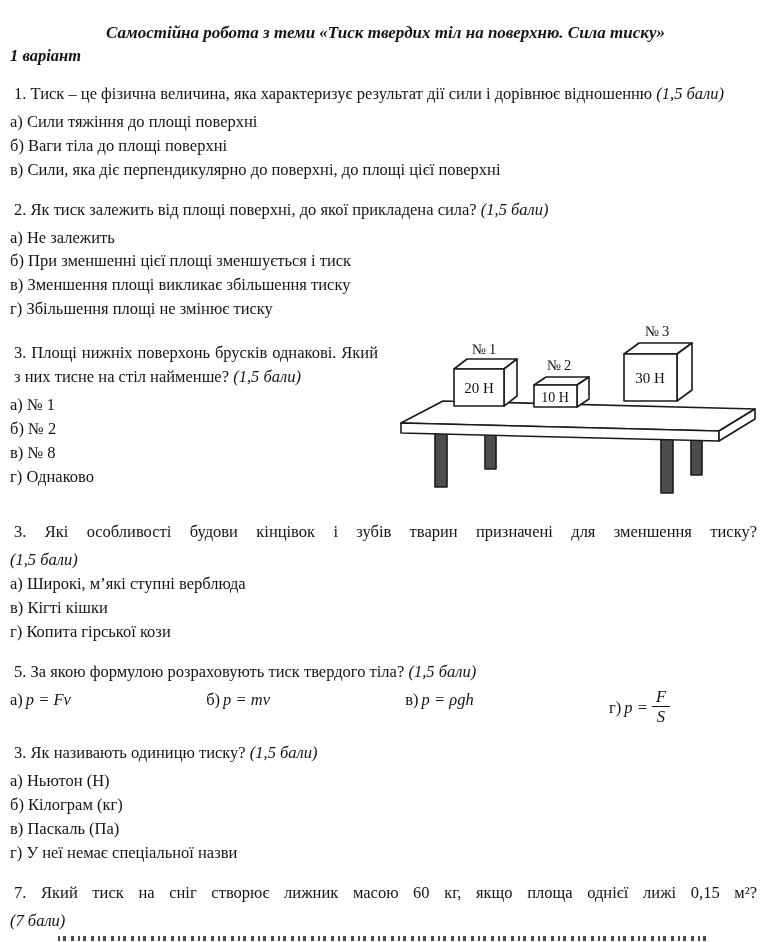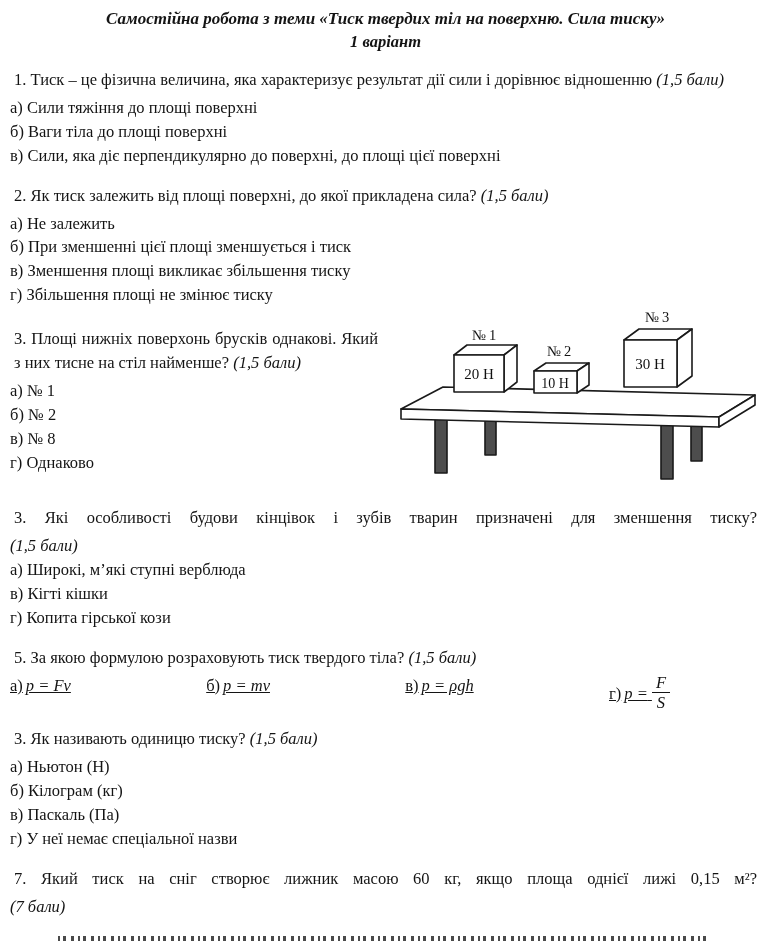--- a/index.html
+++ b/index.html
@@ -1,38 +1,38 @@
 <!DOCTYPE html>
 <html><head>
 <meta charset="utf-8">
 <style>
   html, body { margin:0; padding:0; }
   body {
     width:771px; height:942px; background:#ffffff; position:relative; overflow:hidden;
     font-family:"Liberation Serif", serif; font-size:16.5px; color:#141414;
   }
-  .page { padding:6px 10px 0 10px; }
+  .page { padding:20px 10px 0 10px; }
   .title {
     margin:2px 0 0 0; text-align:center;
     font-weight:bold; font-style:italic; font-size:17px; line-height:1.35;
   }
   .variant {
-    margin:1px 0 6px 0; text-align:center;
+    margin:1px 0 6px 0; 
     font-weight:bold; font-style:italic; font-size:16.5px;
   }
   .q { margin-top:16px; }
   .q-text { margin:4px; text-align:justify; line-height:1.45; }
   .q-text.stretch { text-align-last:justify; }
   .points { font-style:italic; }
   .points-block { display:block; font-style:italic; line-height:1.45; }
   .opt { line-height:1.45; }
   .q3-row { display:flex; align-items:flex-start; }
   .q3-left { width:372px; flex:0 0 auto; }
   .q3-diagram { flex:1 1 auto; margin-top:-16px; text-align:right; }
-  .formula-row { display:flex; justify-content:space-between; width:660px; margin-top:1px; line-height:1.45;text-decoration:underline; }
+  .formula-row { display:flex; justify-content:space-between; width:660px; margin-top:1px; line-height:1.45; }
   .fm { font-style:italic; margin-left:3px; }
   .frac { display:inline-block; vertical-align:-0.55em; text-align:center; line-height:1.05; font-style:italic; }
   .frac .num { display:block; padding:0 4px 1px 4px; border-bottom:1.3px solid #141414; }
   .frac .den { display:block; padding-top:1px; }
   .cutoff {
     position:absolute; left:58px; bottom:1px; width:652px; height:5px; opacity:.85;
     background:repeating-linear-gradient(90deg,#2a2a2a 0 2px,transparent 2px 5px,#2a2a2a 5px 8px,transparent 8px 13px,#2a2a2a 13px 16px,transparent 16px 20px);
   }
   svg text { font-family:"Liberation Serif", serif; fill:#111111; }
 </style>

